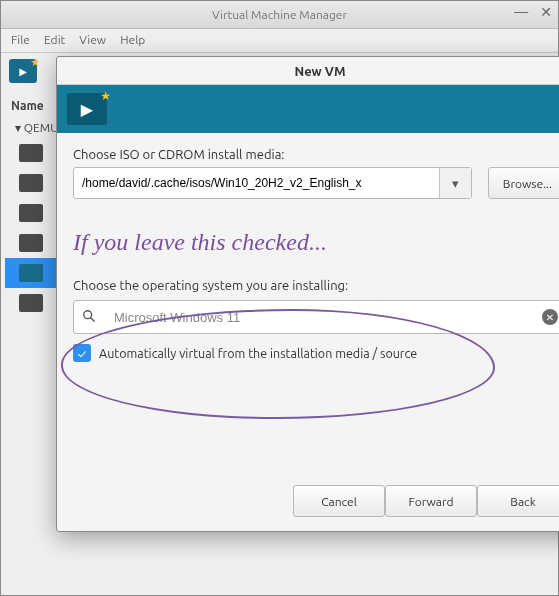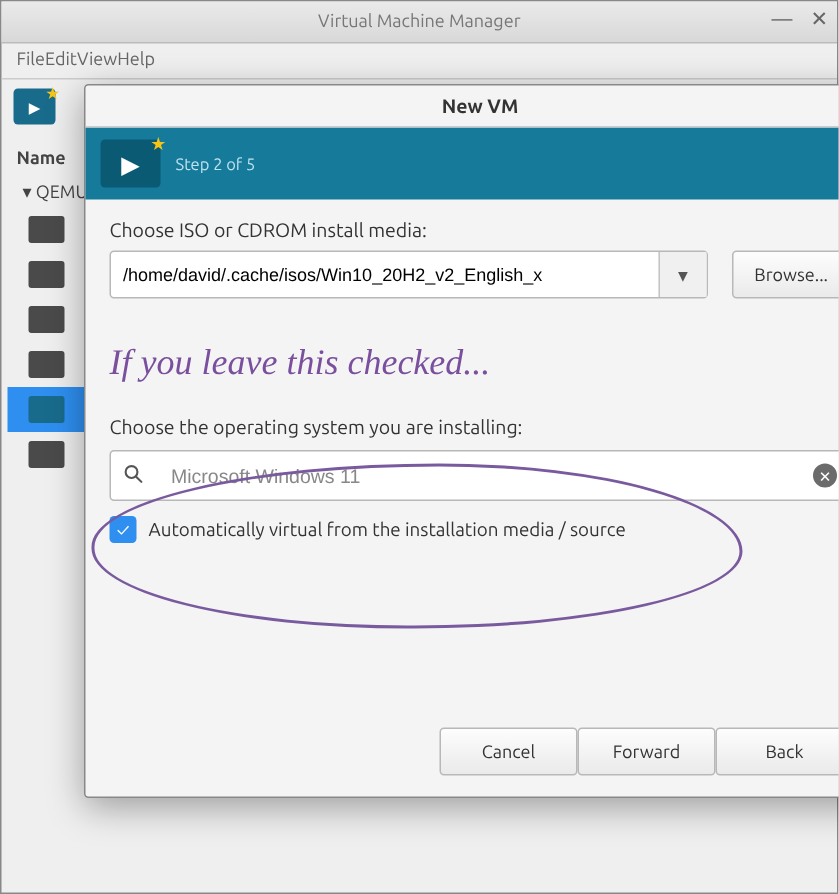--- a/index.html
+++ b/index.html
@@ -31,20 +31,21 @@
     color: #777;
   }
   .main-titlebar .wc {
     position: absolute; right: 6px; top: 4px;
     display: flex; gap: 12px;
   }
   .main-titlebar .wc span { color:#666; font-size:14px; line-height:14px; }
   .menubar {
     height: 24px;
     display: flex;
+    gap: 14px;
     padding: 4px 10px;
     font-size: 12px;
     color: #666;
     border-bottom: 1px solid #ccc;
   }
   .toolbar {
     height: 40px;
     padding: 6px 8px;
   }
   .vm-icon {
@@ -258,21 +259,20 @@
 <div class="overlay">
   <div class="dlg-titlebar">
     <span>New VM</span>
     <span class="close">✕</span>
   </div>
   <div class="dlg-header">
     <div class="big-icon">
         <span class="star">★</span>
       </div>
     <div class="txt">
-      <div class="step">Step 2 of 5</div>
     </div>
   </div>
   <div class="dlg-body">
     <div class="label1">Choose ISO or CDROM install media:</div>
     <div class="isorow">
       <div class="iso-field">
         <input value="/home/david/.cache/isos/Win10_20H2_v2_English_x" style="">
         <div class="dd">▾</div>
       </div>
       <div class="btn">Browse...</div>

